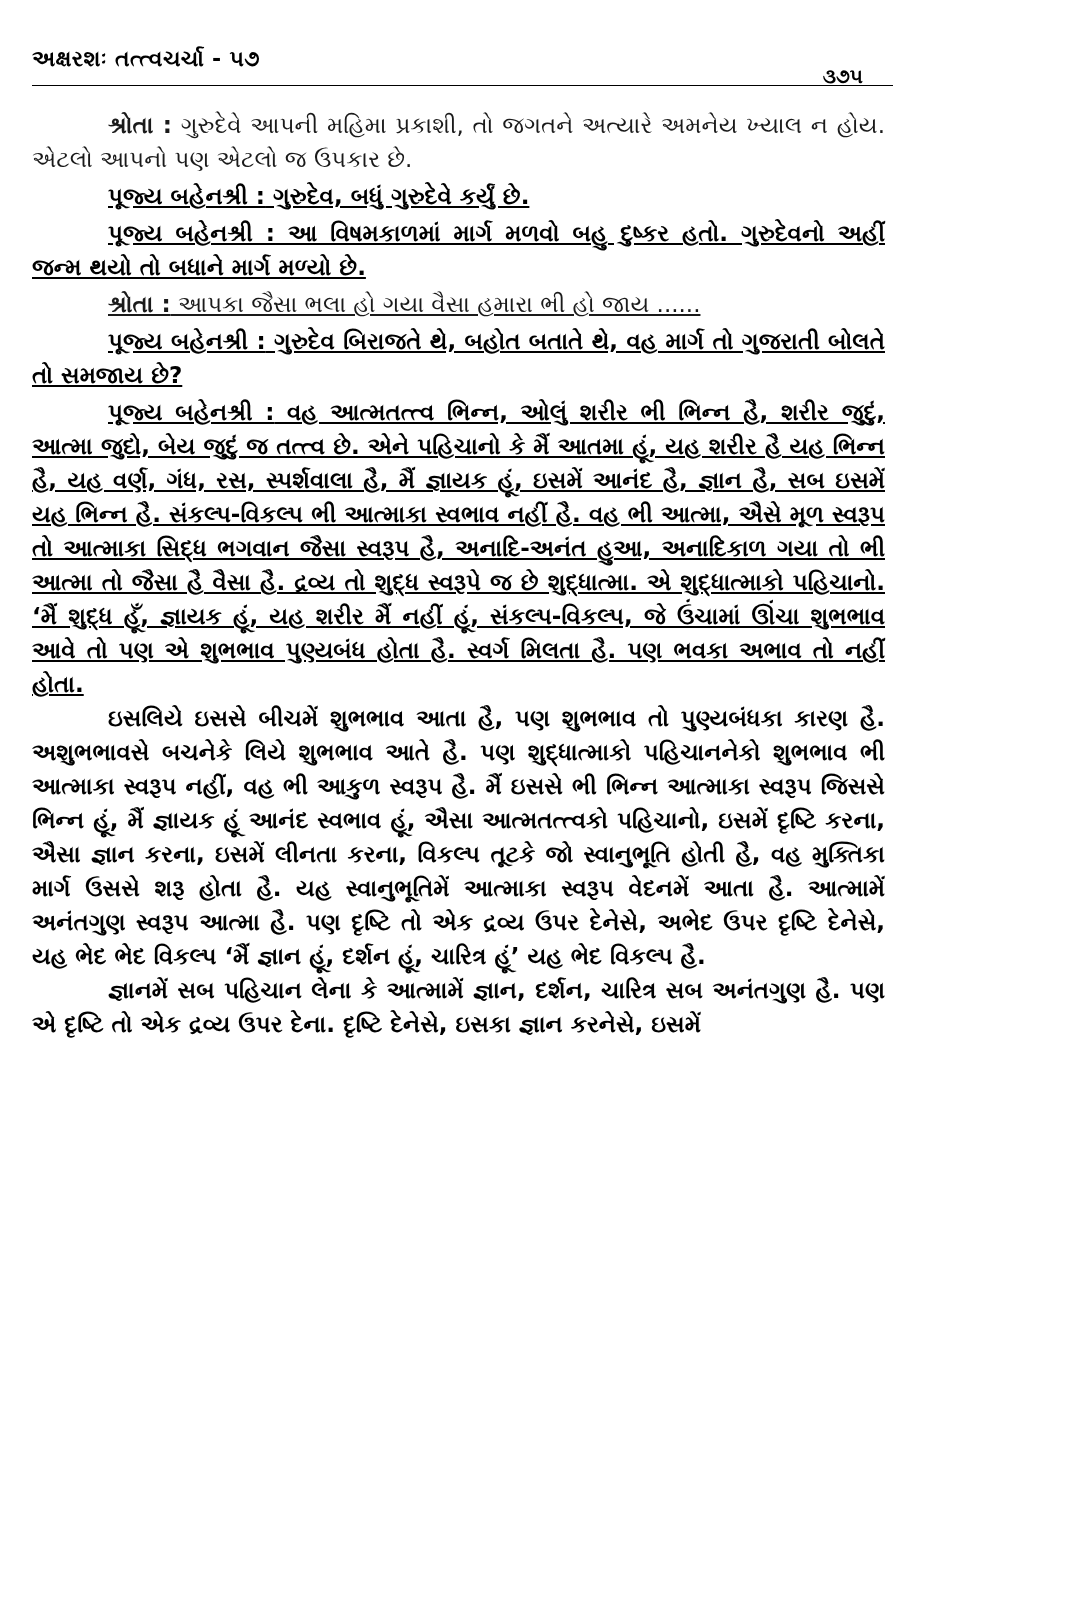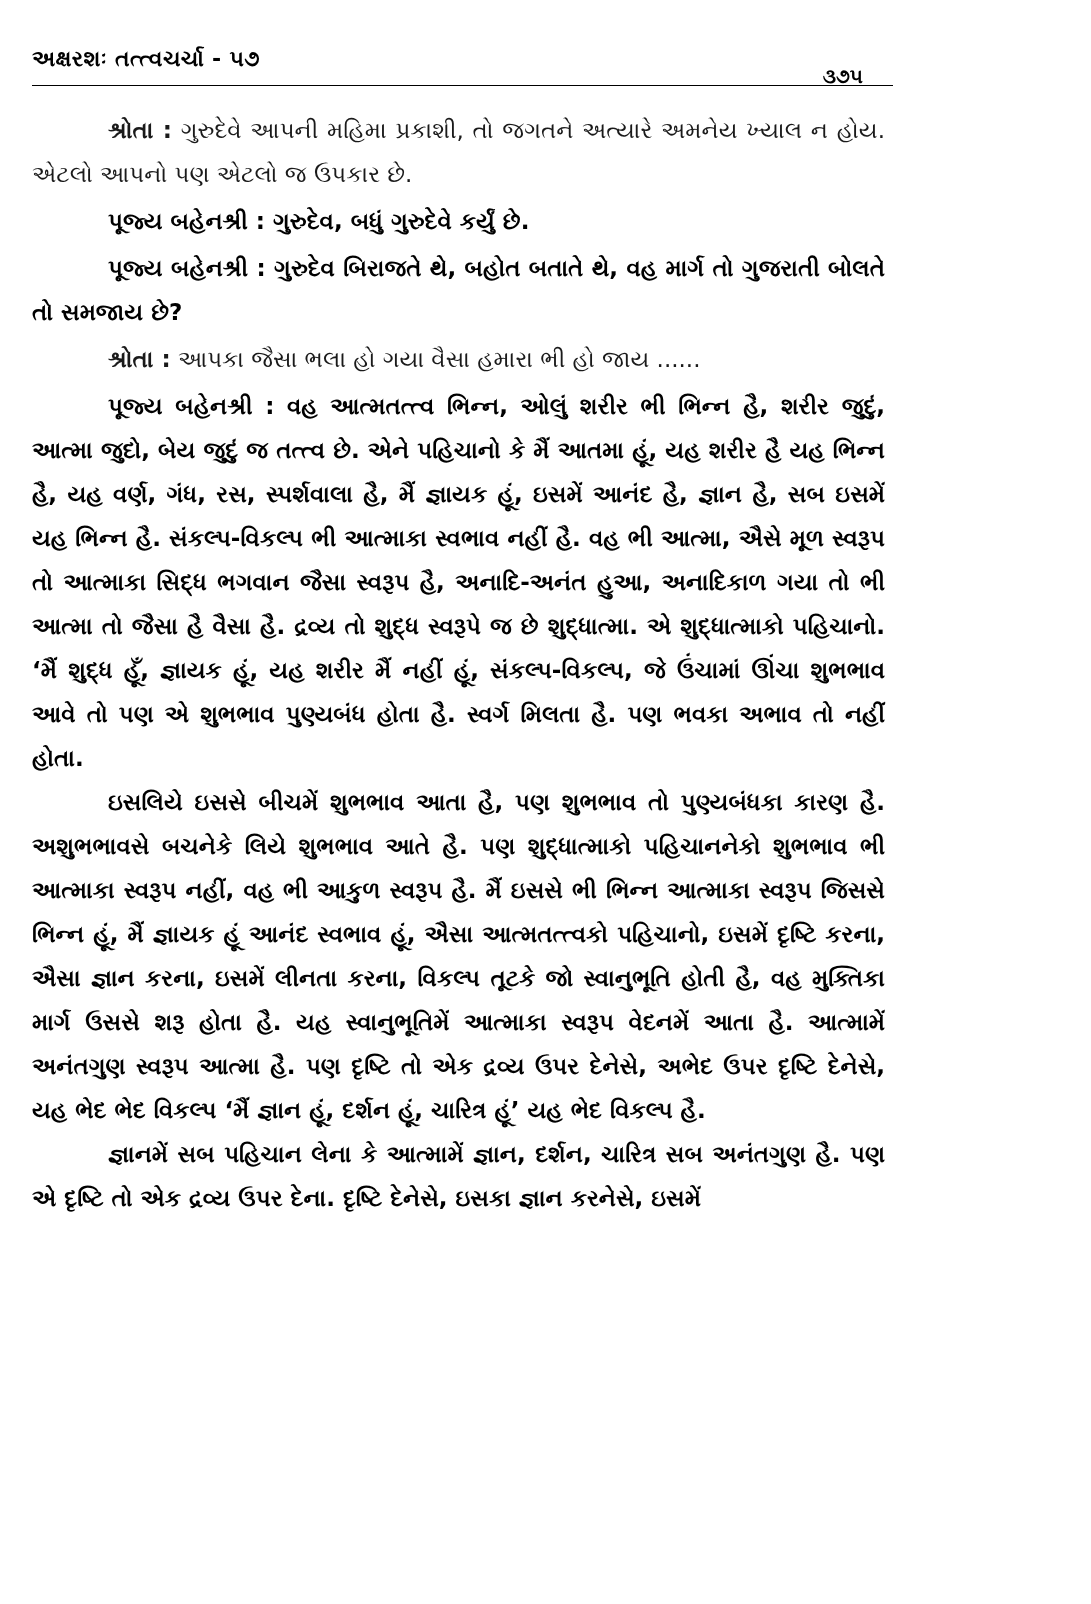--- a/index.html
+++ b/index.html
@@ -51,29 +51,30 @@
       width: 861px;
       height: 0;
       border-top: 1.5px solid #000;
     }
     .body-text {
       position: absolute;
       top: 108px;
       left: 0;
       width: 853px;
       font-size: 23px;
-      line-height: 44px;
+      line-height: 34px;
       text-align: justify;
     }
     .para {
       margin: 0 0 0 0;
       text-indent: 76px;
     }
     .para.gap {
       margin-top: 3px;
+      text-decoration: underline;
     }
     .speaker {
       font-weight: bold;
     }
     .light {
       font-weight: normal;
       color: #1a1a1a;
     }
     .heavy {
       font-weight: bold;
@@ -94,27 +95,30 @@
 
     <p class="para light">
       <span class="speaker">શ્રોતા :</span><span> ગુરુદેવે આપની મહિમા પ્રકાશી, તો જગતને અત્યારે અમનેય ખ્યાલ ન હોય. એટલો આપનો પણ એટલો જ ઉપકાર છે.</span>
     </p>
 
     <p class="para heavy gap">
       <span class="speaker">પૂજ્ય બહેનશ્રી :</span><span> ગુરુદેવ, બધું ગુરુદેવે કર્યું છે.</span>
     </p>
 
 
-
     <p class="para heavy gap">
-      <span class="speaker">પૂજ્ય બહેનશ્રી :</span><span> ગુરુદેવ બિરાજતે થે, બહોત બતાતે થે, વહ માર્ગ તો ગુજરાતી બોલતે તો સમજાય છે?</span>
+      <span class="speaker">પૂજ્ય બહેનશ્રી :</span><span> આ વિષમકાળમાં માર્ગ મળવો બહુ દુષ્કર હતો. ગુરુદેવનો અહીં જન્મ થયો તો બધાને માર્ગ મળ્યો છે.</span>
     </p>
 
     <p class="para light gap">
       <span class="speaker">શ્રોતા :</span><span> આપકા જૈસા ભલા હો ગયા વૈસા હમારા ભી હો જાય ......</span>
+    </p>
+
+    <p class="para heavy gap">
+      <span class="speaker">પૂજ્ય બહેનશ્રી :</span><span> ગુરુદેવ બિરાજતે થે, બહોત બતાતે થે, વહ માર્ગ તો ગુજરાતી બોલતે તો સમજાય છે?</span>
     </p>
 
 
     <p class="para heavy gap">
       <span class="speaker">પૂજ્ય બહેનશ્રી :</span><span> વહ આત્મતત્ત્વ ભિન્ન, ઓલું શરીર ભી ભિન્ન હૈ, શરીર જુદું, આત્મા જુદો, બેય જુદું જ તત્ત્વ છે. એને પહિચાનો કે મૈં આતમા હૂં, યહ શરીર હૈ યહ ભિન્ન હૈ, યહ વર્ણ, ગંધ, રસ, સ્પર્શવાલા હૈ, મૈં જ્ઞાયક હૂં, ઇસમેં આનંદ હૈ, જ્ઞાન હૈ, સબ ઇસમેં યહ ભિન્ન હૈ. સંકલ્પ-વિકલ્પ ભી આત્માકા સ્વભાવ નહીં હૈ. વહ ભી આત્મા, ઐસે મૂળ સ્વરૂપ તો આત્માકા સિદ્ધ ભગવાન જૈસા સ્વરૂપ હૈ, અનાદિ-અનંત હુઆ, અનાદિકાળ ગયા તો ભી આત્મા તો જૈસા હૈ વૈસા હૈ. દ્રવ્ય તો શુદ્ધ સ્વરૂપે જ છે શુદ્ધાત્મા. એ શુદ્ધાત્માકો પહિચાનો. ‘મૈં શુદ્ધ હૂઁ, જ્ઞાયક હૂં, યહ શરીર મૈં નહીં હૂં, સંકલ્પ-વિકલ્પ, જે ઉંચામાં ઊંચા શુભભાવ આવે તો પણ એ શુભભાવ પુણ્યબંધ હોતા હૈ. સ્વર્ગ મિલતા હૈ. પણ ભવકા અભાવ તો નહીં હોતા.</span>
     </p>
 
     <p class="para heavy">
       <span>ઇસલિયે ઇસસે બીચમેં શુભભાવ આતા હૈ, પણ શુભભાવ તો પુણ્યબંધકા કારણ હૈ. અશુભભાવસે બચનેકે લિયે શુભભાવ આતે હૈ. પણ શુદ્ધાત્માકો પહિચાનનેકો શુભભાવ ભી આત્માકા સ્વરૂપ નહીં, વહ ભી આકુળ સ્વરૂપ હૈ. મૈં ઇસસે ભી ભિન્ન આત્માકા સ્વરૂપ જિસસે ભિન્ન હૂં, મૈં જ્ઞાયક હૂં આનંદ સ્વભાવ હૂં, ઐસા આત્મતત્ત્વકો પહિચાનો, ઇસમેં દૃષ્ટિ કરના, ઐસા જ્ઞાન કરના, ઇસમેં લીનતા કરના, વિકલ્પ તૂટકે જો સ્વાનુભૂતિ હોતી હૈ, વહ મુક્તિકા માર્ગ ઉસસે શરૂ હોતા હૈ. યહ સ્વાનુભૂતિમેં આત્માકા સ્વરૂપ વેદનમેં આતા હૈ. આત્મામેં અનંતગુણ સ્વરૂપ આત્મા હૈ. પણ દૃષ્ટિ તો એક દ્રવ્ય ઉપર દેનેસે, અભેદ ઉપર દૃષ્ટિ દેનેસે, યહ ભેદ ભેદ વિકલ્પ ‘મૈં જ્ઞાન હૂં, દર્શન હૂં, ચારિત્ર હૂં’ યહ ભેદ વિકલ્પ હૈ.</span>
     </p>

